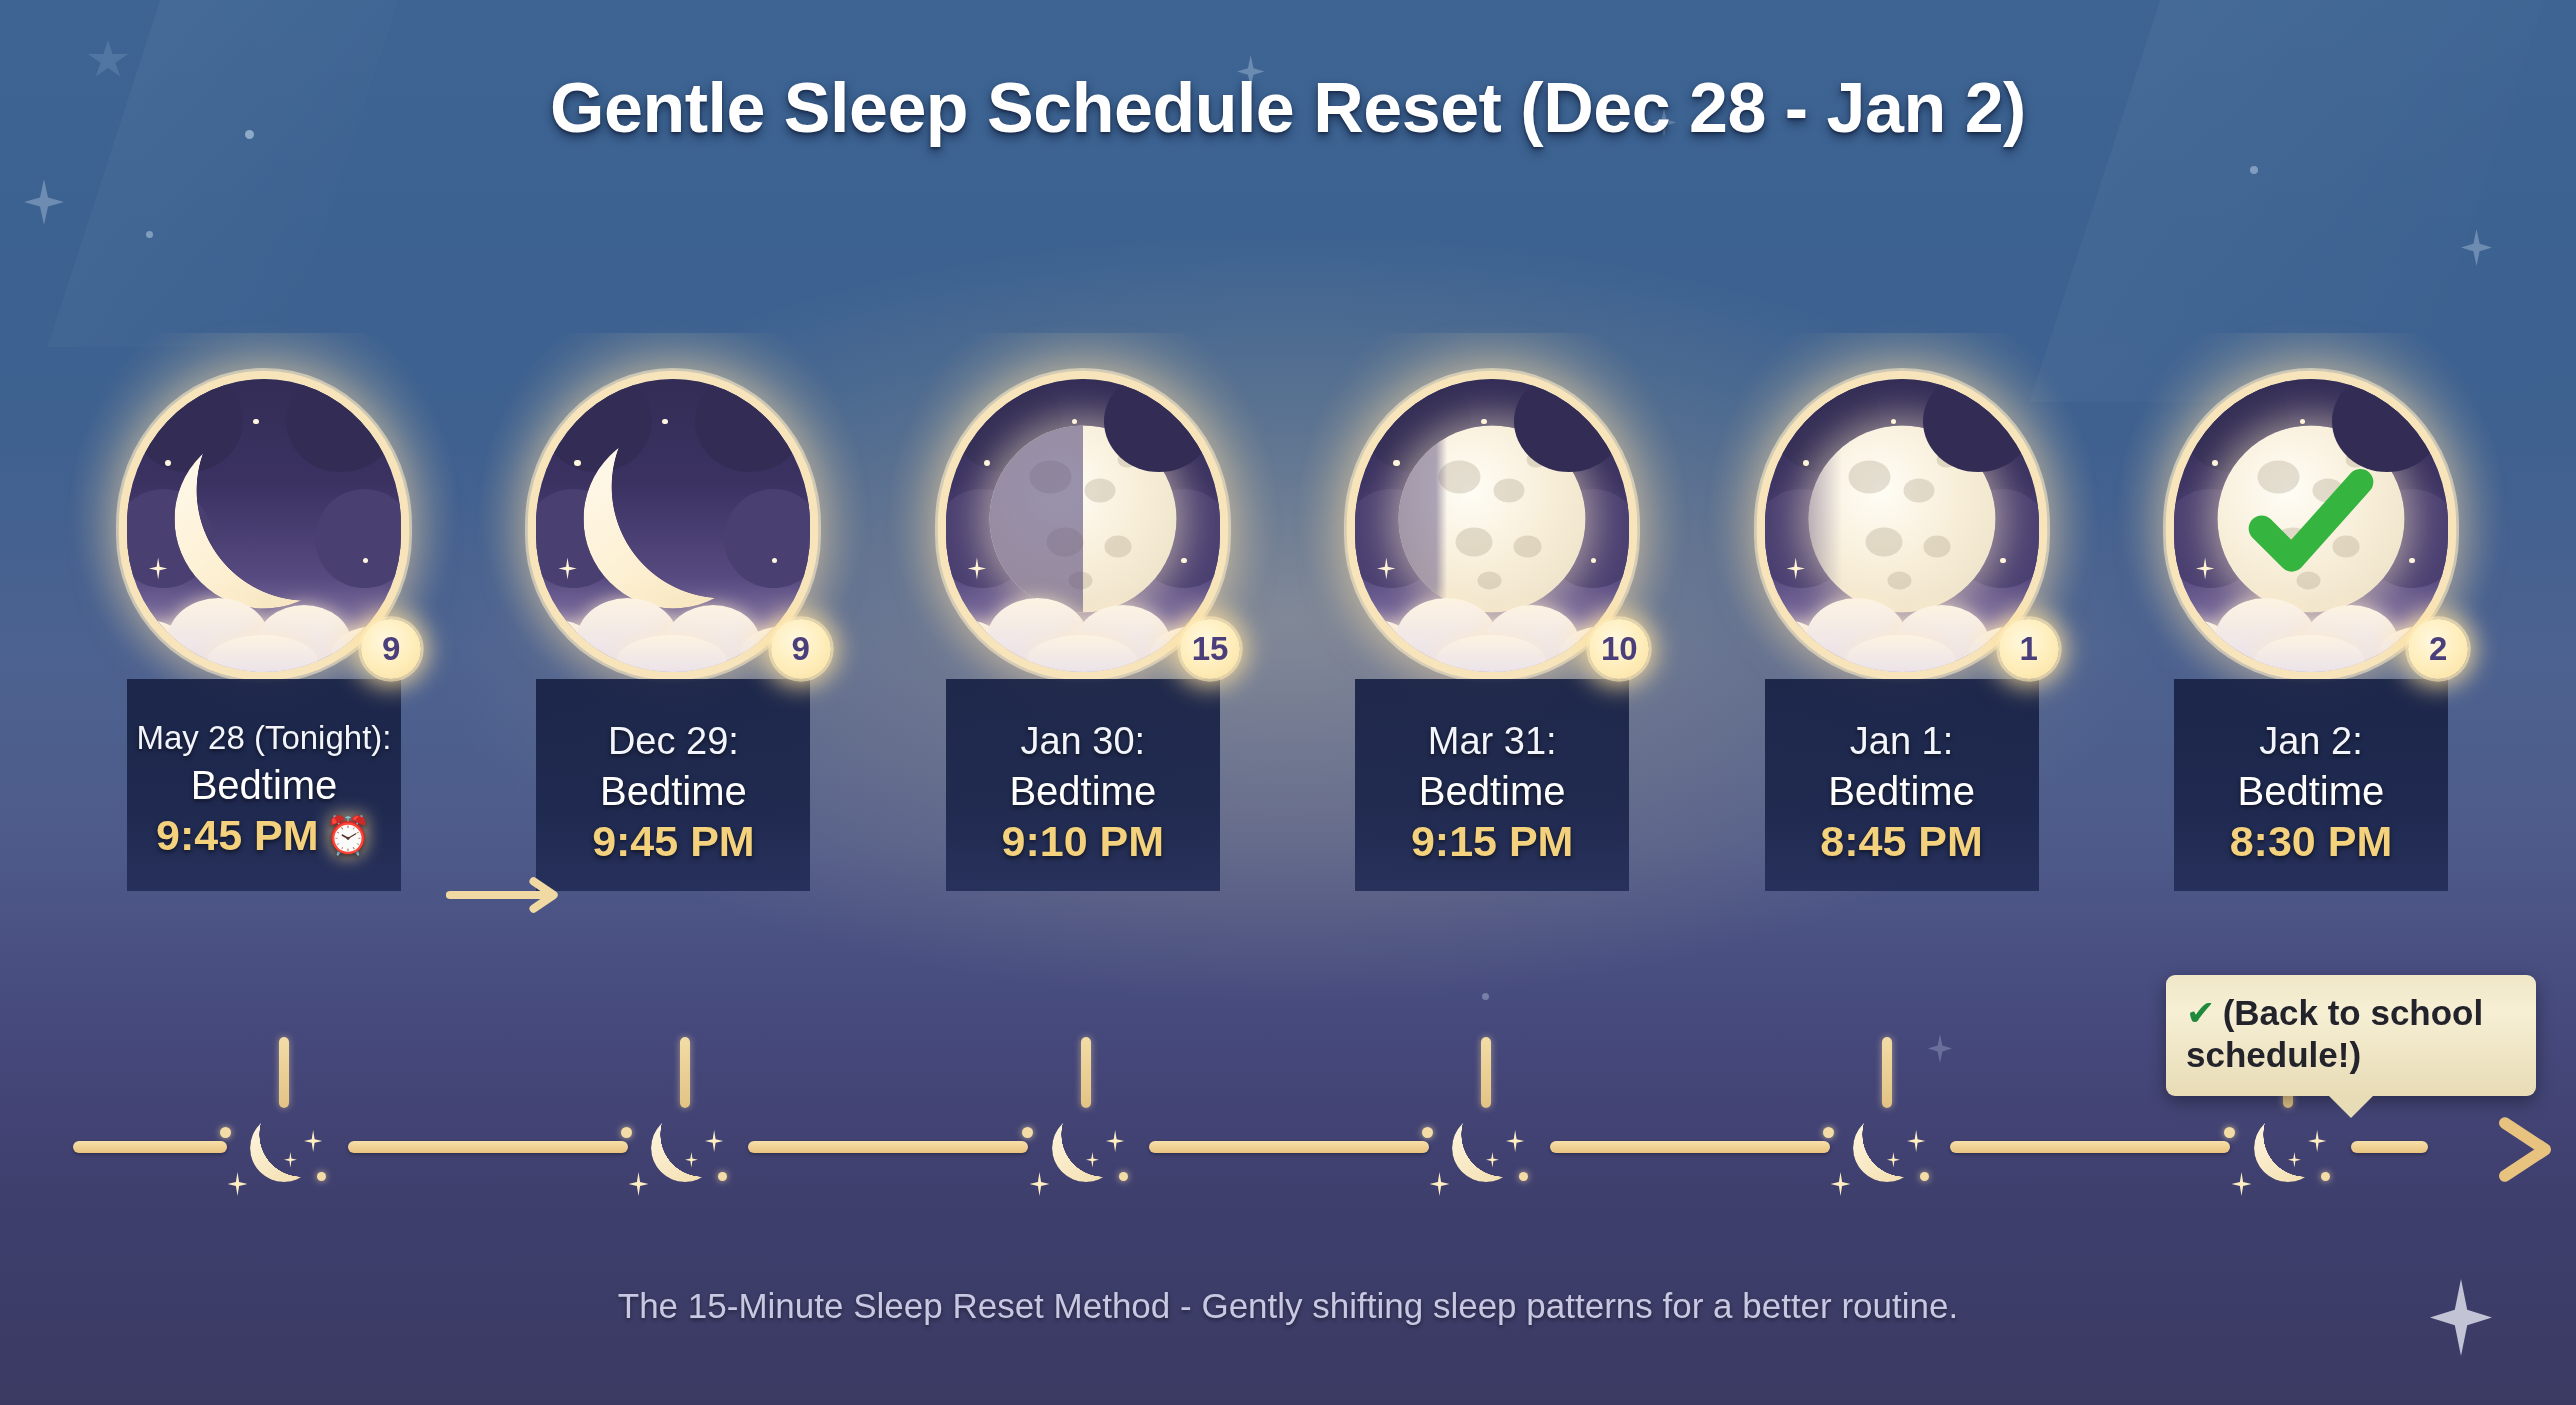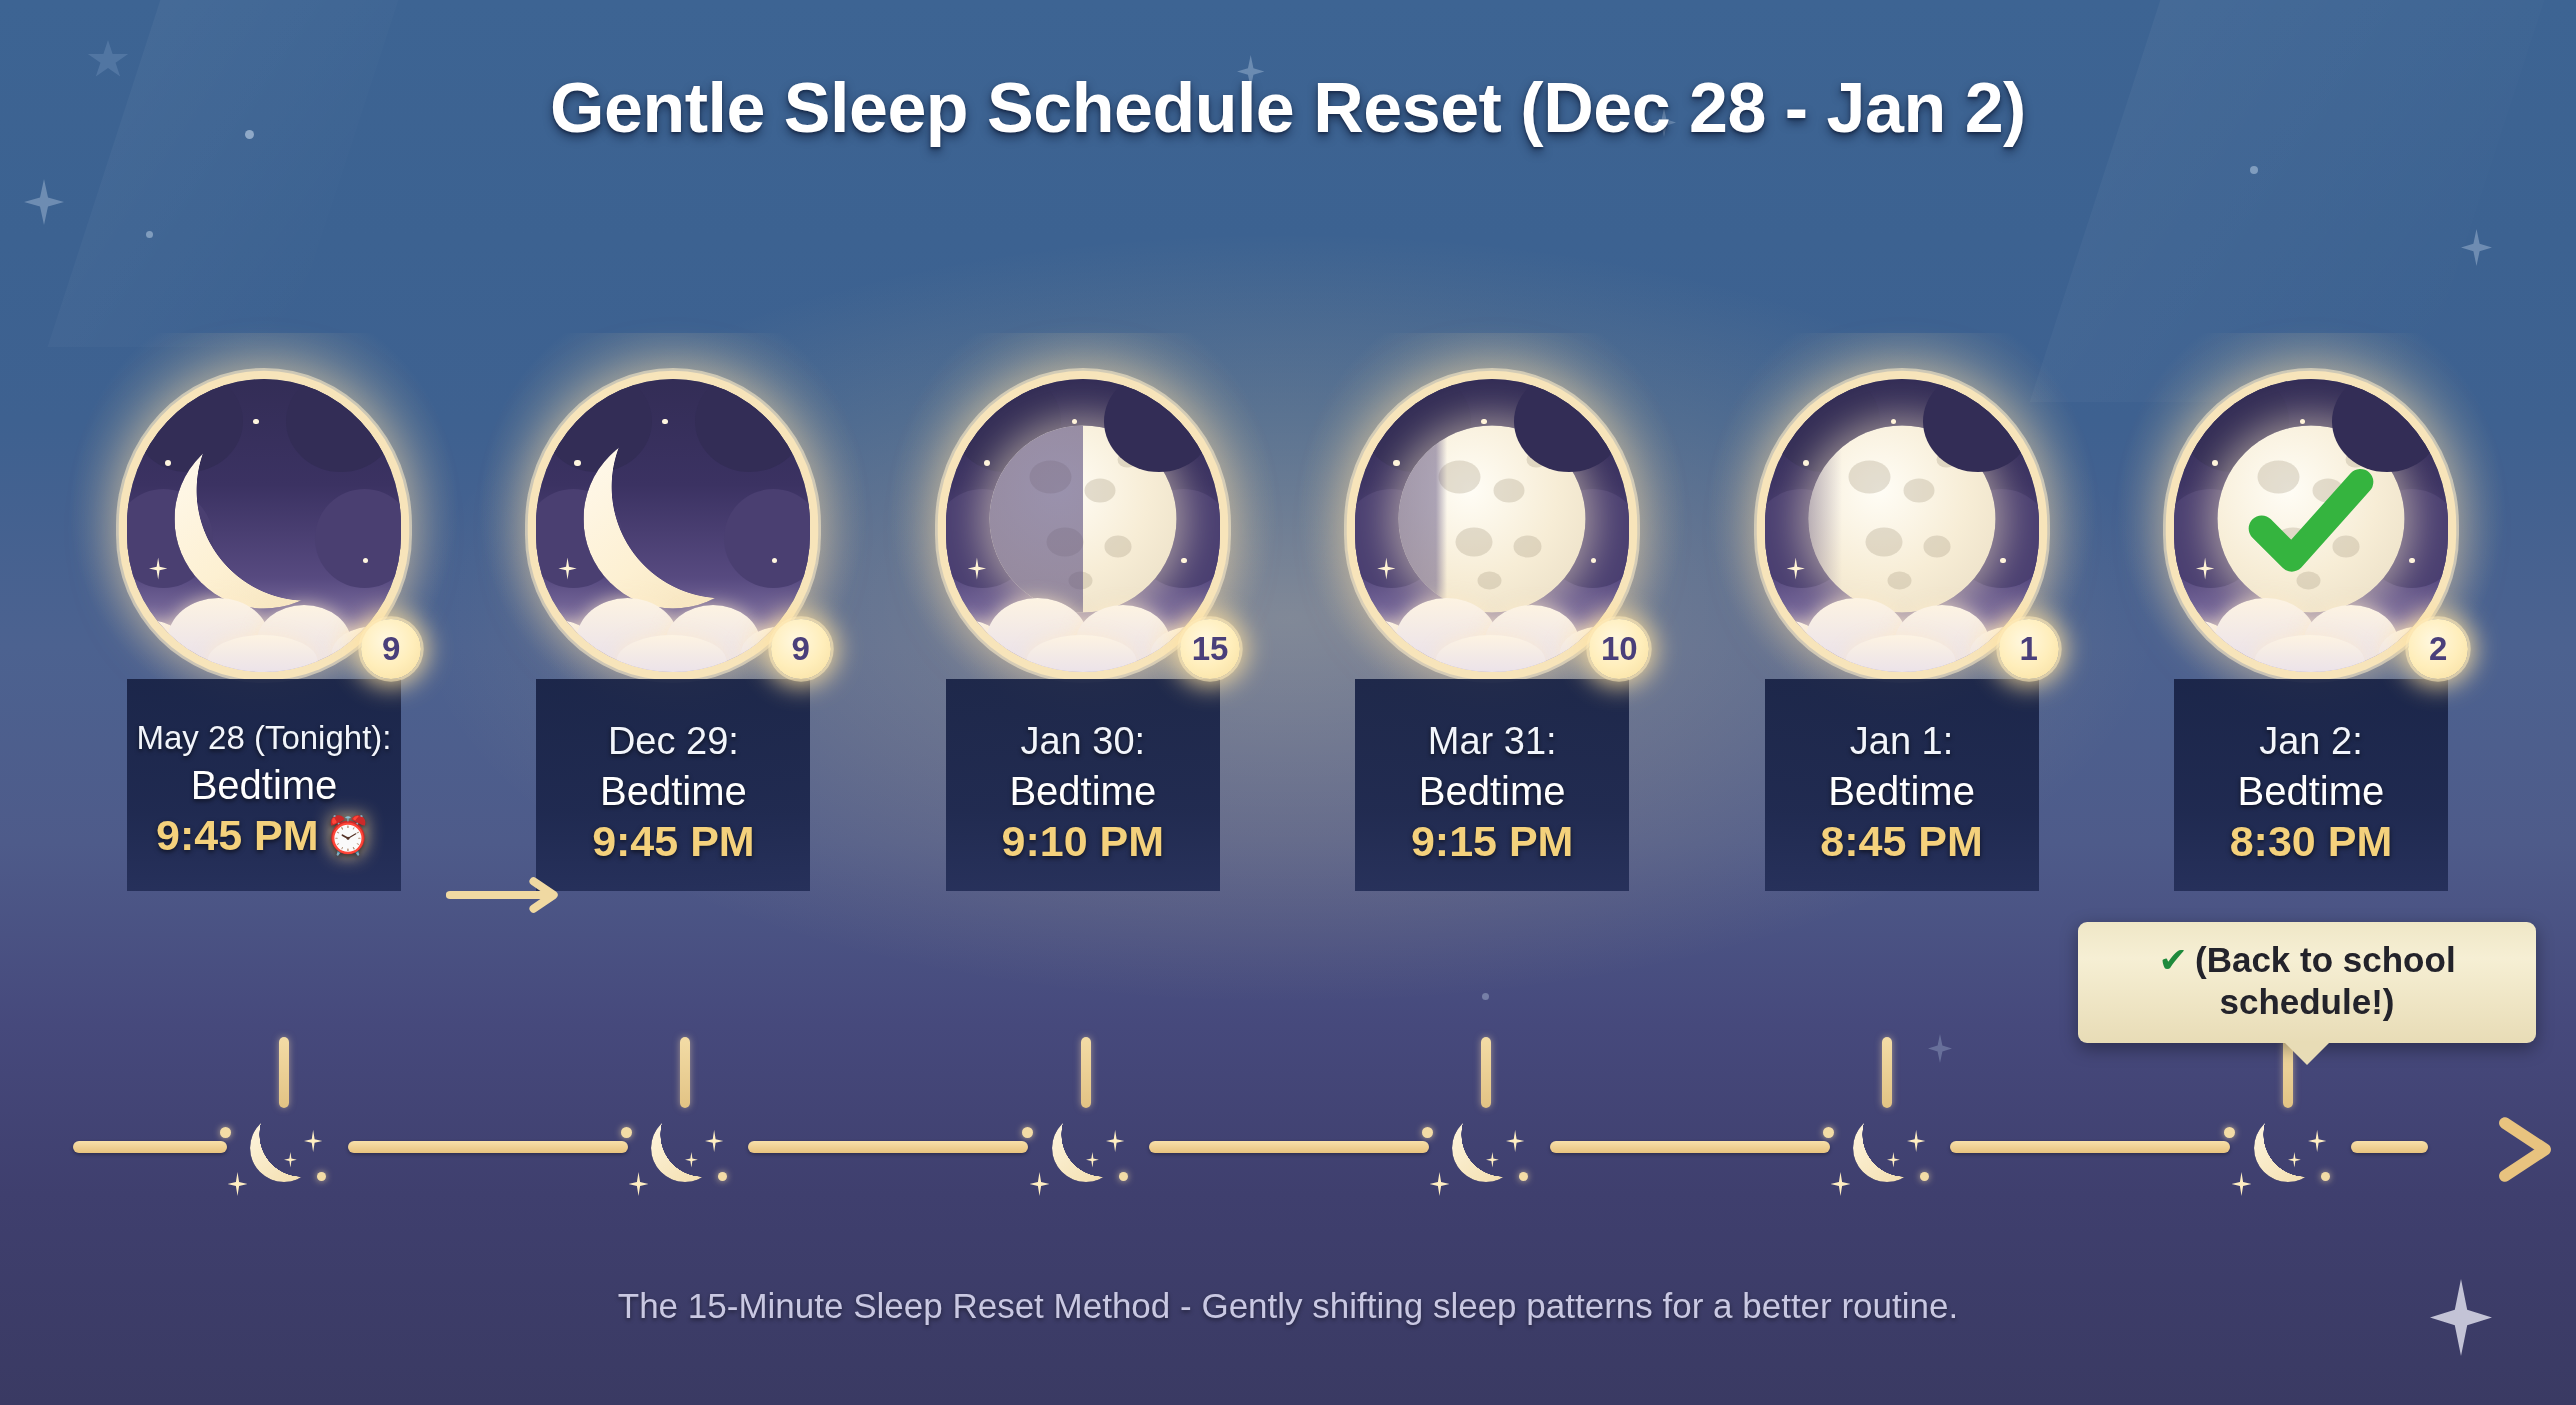--- a/index.html
+++ b/index.html
@@ -198,27 +198,26 @@
 
   
   .flow-arrow {
     position:absolute; top:509px; left:364px;
     width:137px; height:40px; z-index:9;
   }
 
   
   .tooltip {
     position:absolute;
-    top:922px; right:40px;
-    width:458px;
+    top:975px; right:40px;
+    width:370px;
     padding:16.5px 20px 20px;
     border-radius:9.1px;
     background: linear-gradient(180deg, #efe7c7 0%, #f6efd4 30%, #e8dcb6 100%);
     box-shadow: 0 5.5px 16.5px rgba(0,0,0,0.35);
-    text-align:center;
     z-index:20;
   }
   .tooltip-text {
     font-size:35px; font-weight:bold; color:#23232b; line-height:1.2;
   }
   .tt-check { color:#1f8a3c; font-size:35px; margin-right:7.3px; }
   .tooltip::after {
     content:""; position:absolute; bottom:-22px; left:50%;
     transform:translateX(-50%);
     border-left:24px solid transparent; border-right:24px solid transparent;

